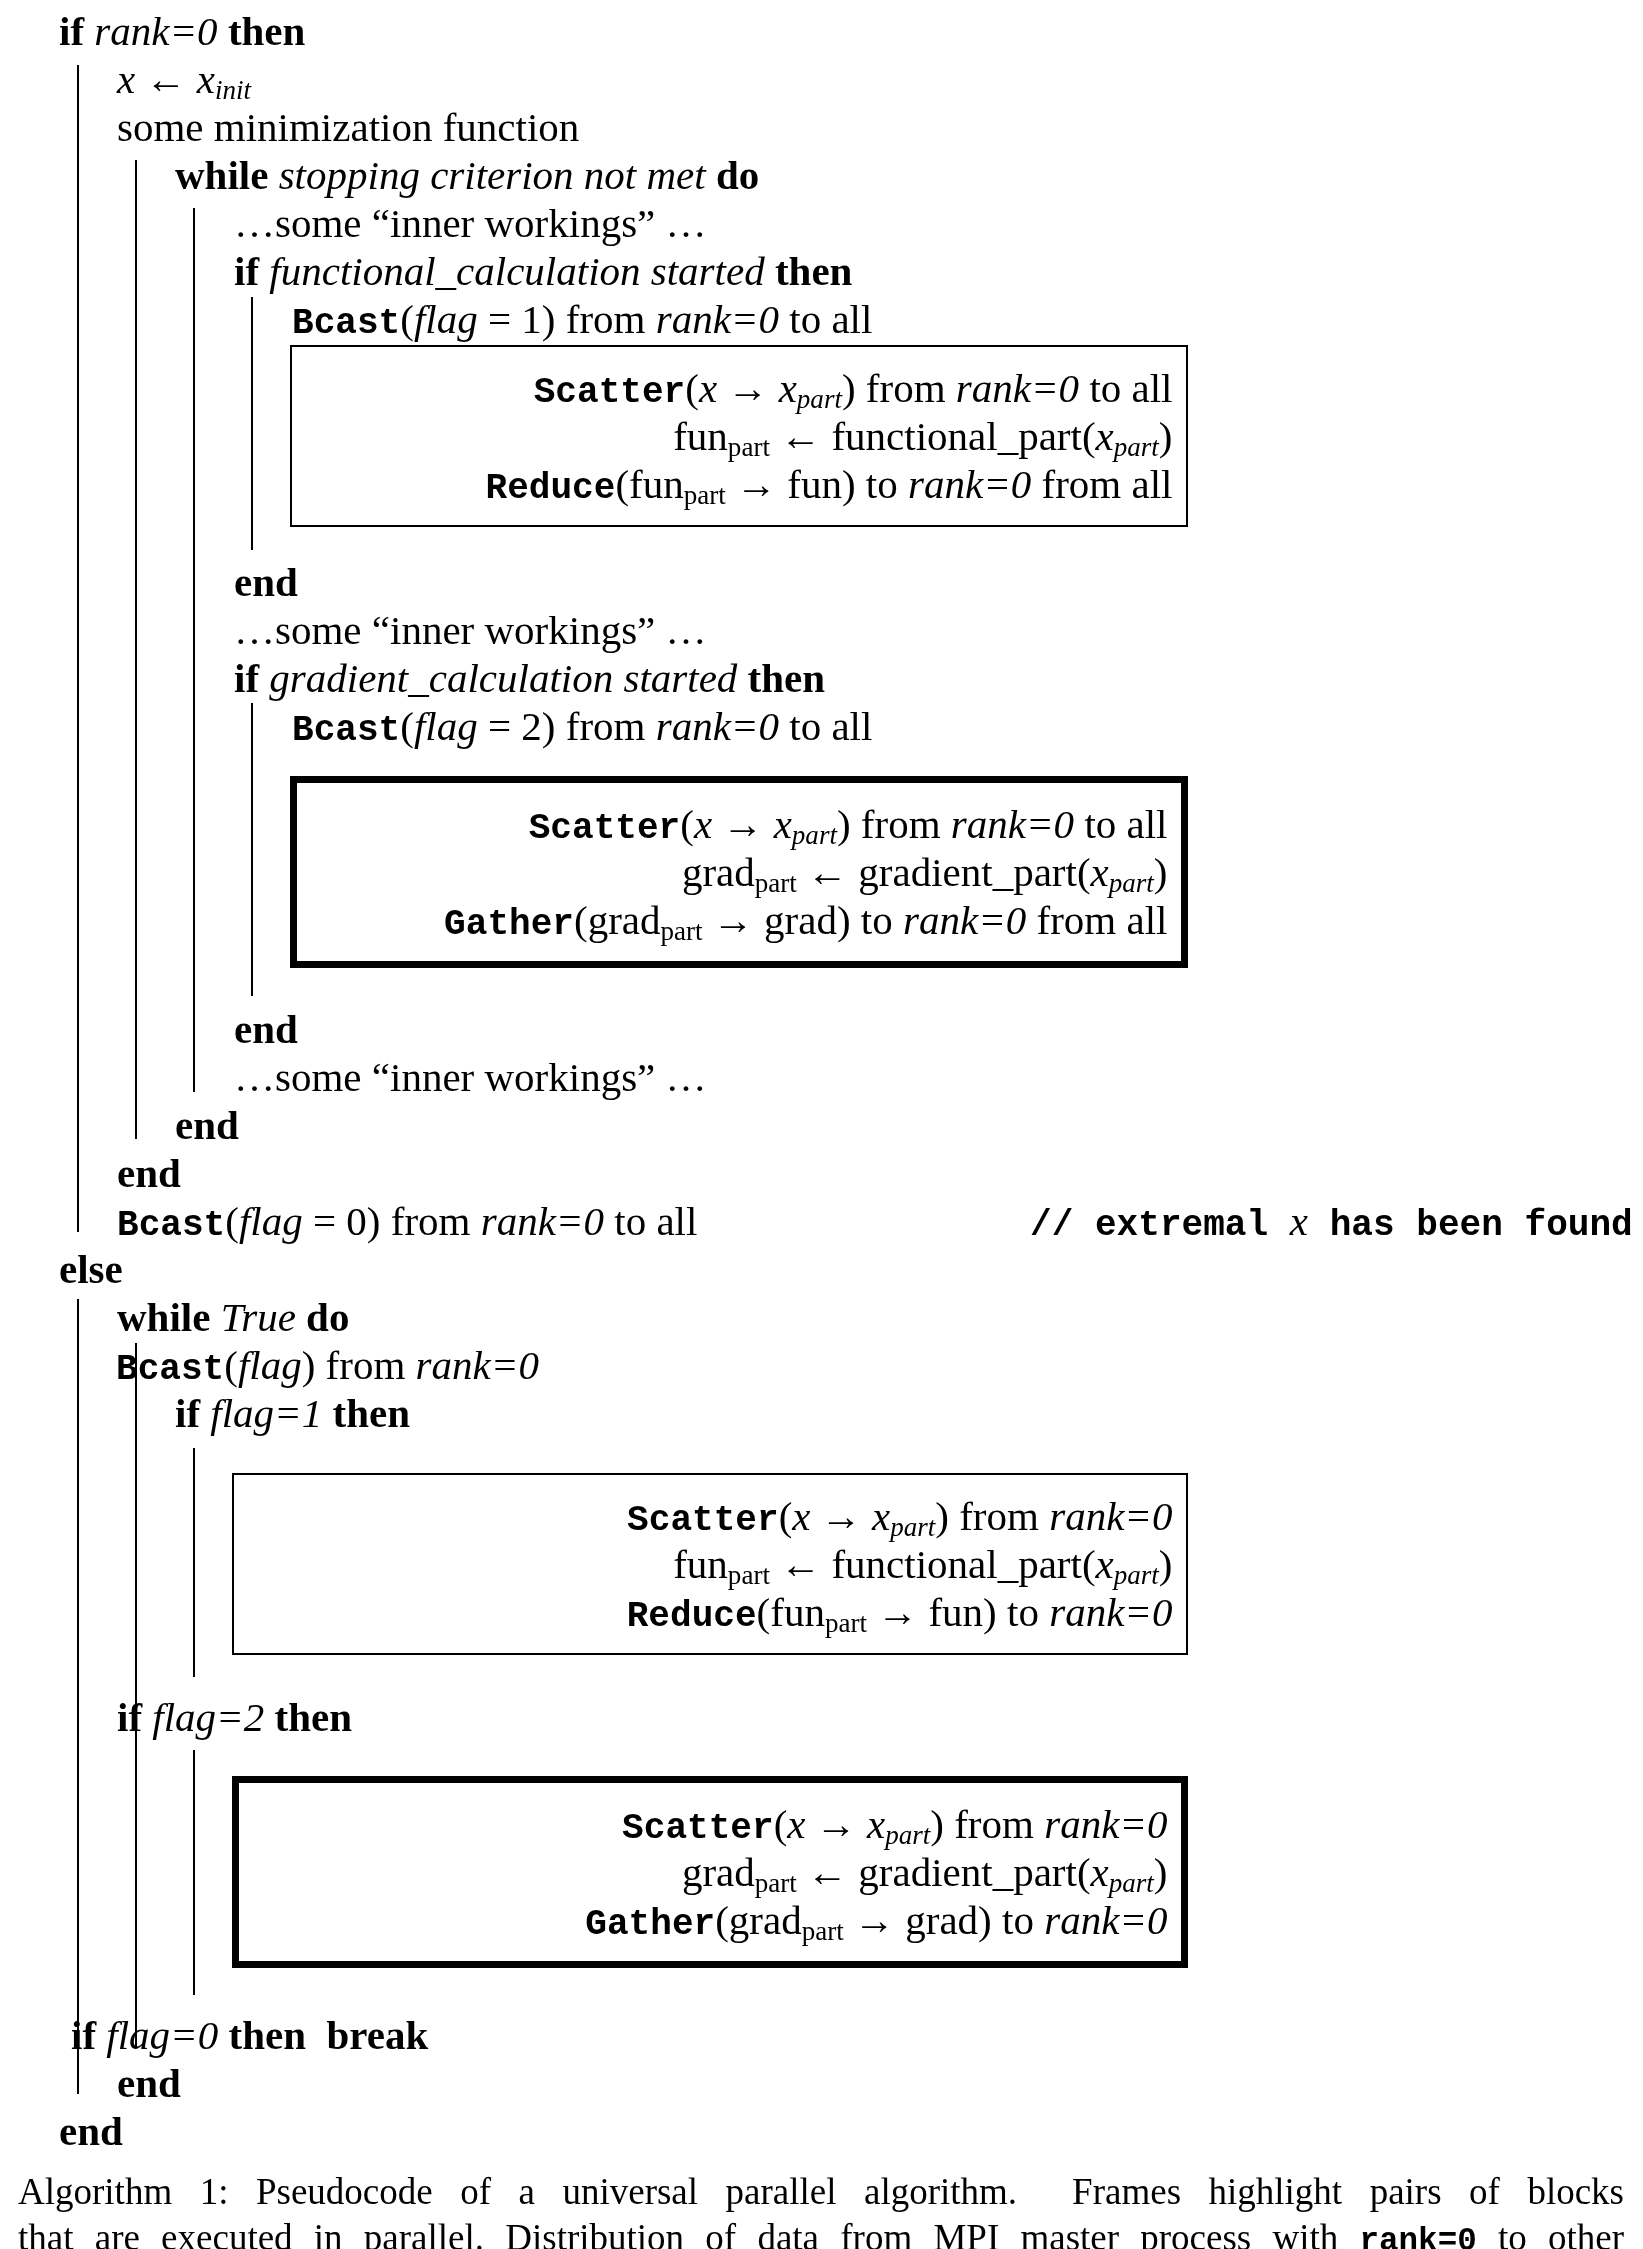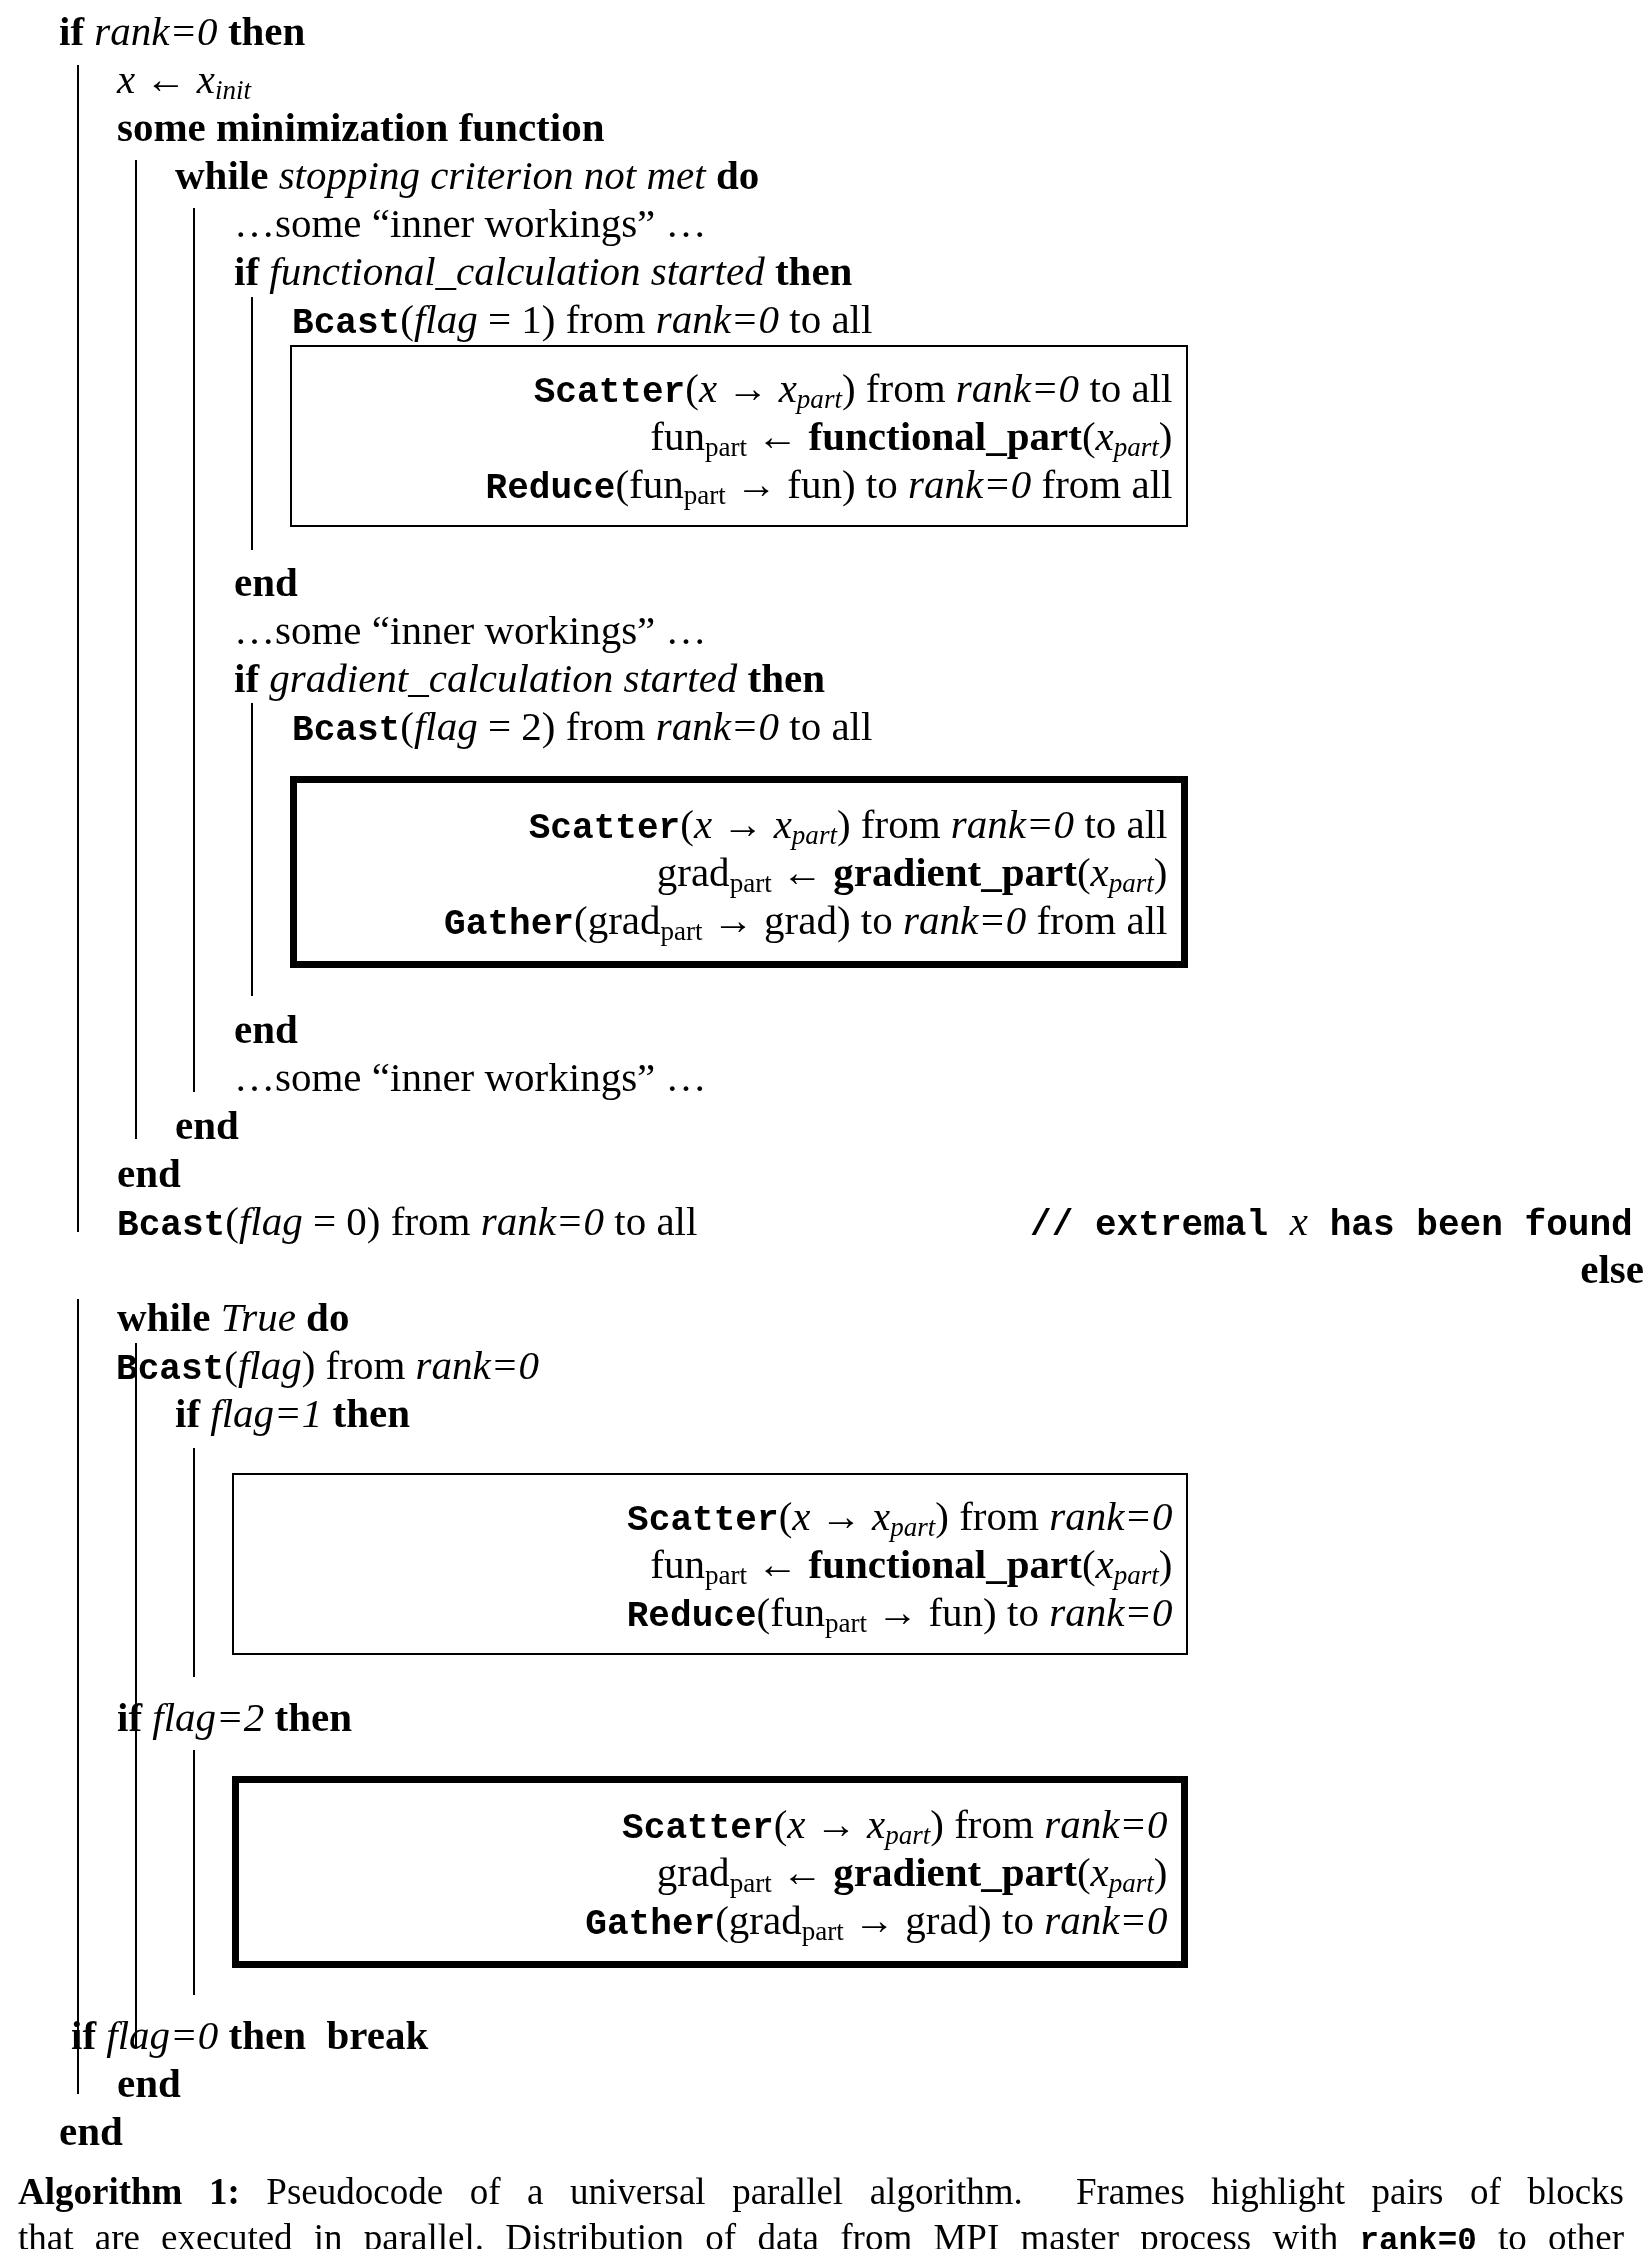--- a/index.html
+++ b/index.html
@@ -17,21 +17,21 @@
     line-height:48px;
   }
   .code-line{
     white-space:pre;
     height:48px;
     position:relative;
   }
   .seg{white-space:pre;}
   .seg-kw{font-weight:bold;margin-top:36px;}
   .seg-it{font-style:italic;}
-  .seg-bf{font-weight:bold;}
+  .seg-bf{font-weight:normal;}
   .seg-rm{}
   .seg-tt{font-family:"Liberation Mono",monospace;font-size:0.88em;font-weight:bold;}
   .seg-sub{font-size:0.66em;vertical-align:-0.24em;}
   .seg-subit{font-size:0.66em;vertical-align:-0.24em;font-style:italic;}
   .algo-box{
     box-sizing:border-box;
     border:2.2px solid #000000;
     padding:17px 13.5px 17px 38px;
     text-align:right;
   }
@@ -85,21 +85,21 @@
       <div class="algo-box thick box-m1" id="frame-gradient-master" style="margin-left: 290px; width: 898px;">
         <div class="code-line" id="box2-scatter"><span class="seg seg-tt">Scatter</span><span class="seg seg-rm">(</span><span class="seg seg-it">x</span><span class="seg seg-rm"> → </span><span class="seg seg-it">x</span><span class="seg seg-subit">part</span><span class="seg seg-rm">) from </span><span class="seg seg-it">rank=0</span><span class="seg seg-rm"> to all</span></div>
         <div class="code-line" id="box2-gradpart"><span class="seg seg-rm">grad</span><span class="seg seg-sub">part</span><span class="seg seg-rm"> ← </span><span class="seg seg-bf">gradient_part</span><span class="seg seg-rm">(</span><span class="seg seg-it">x</span><span class="seg seg-subit">part</span><span class="seg seg-rm">)</span></div>
         <div class="code-line" id="box2-gather"><span class="seg seg-tt">Gather</span><span class="seg seg-rm">(grad</span><span class="seg seg-sub">part</span><span class="seg seg-rm"> → grad) to </span><span class="seg seg-it">rank=0</span><span class="seg seg-rm"> from all</span></div>
       </div>
       <div class="code-line" id="line-end-gradient" style="padding-left: 234px;"><span class="seg seg-kw">end</span></div>
       <div class="code-line" id="line-inner-workings-3" style="padding-left: 234px;"><span class="seg seg-rm">…some “inner workings” …</span></div>
       <div class="code-line" id="line-end-while" style="padding-left: 175px;"><span class="seg seg-kw">end</span></div>
       <div class="code-line" id="line-end-minfunc" style="padding-left: 117px;"><span class="seg seg-kw">end</span></div>
       <div class="code-line" id="line-bcast-flag0" style="padding-left: 117px;"><span class="seg seg-tt">Bcast</span><span class="seg seg-rm">(</span><span class="seg seg-it">flag</span><span class="seg seg-rm"> = 0) from </span><span class="seg seg-it">rank=0</span><span class="seg seg-rm"> to all</span><span class="comment"><span class="seg seg-tt">// extremal </span><span class="seg seg-it">x</span><span class="seg seg-tt"> has been found</span></span></div>
-      <div class="code-line" id="line-else" style="padding-left: 59px; text-align: right;"><span class="seg seg-kw">else</span></div>
+      <div class="code-line" id="line-else" style="padding-left: 59px;"><span class="seg seg-kw">else</span></div>
       <div class="code-line" id="line-while-true" style="padding-left: 117px;"><span class="seg seg-kw">while </span><span class="seg seg-it">True</span><span class="seg seg-kw"> do</span></div>
       <div class="code-line" id="line-bcast-flag" style="padding-left: 116px;"><span class="seg seg-tt">Bcast</span><span class="seg seg-rm">(</span><span class="seg seg-it">flag</span><span class="seg seg-rm">) from </span><span class="seg seg-it">rank=0</span></div>
       <div class="code-line" id="line-if-flag1" style="padding-left: 175px;"><span class="seg seg-kw">if </span><span class="seg seg-it">flag=1</span><span class="seg seg-kw"> then</span></div>
       <div class="algo-box box-m2" id="frame-functional-worker" style="margin-left: 232px; width: 956px;">
         <div class="code-line" id="box3-scatter"><span class="seg seg-tt">Scatter</span><span class="seg seg-rm">(</span><span class="seg seg-it">x</span><span class="seg seg-rm"> → </span><span class="seg seg-it">x</span><span class="seg seg-subit">part</span><span class="seg seg-rm">) from </span><span class="seg seg-it">rank=0</span></div>
         <div class="code-line" id="box3-funpart"><span class="seg seg-rm">fun</span><span class="seg seg-sub">part</span><span class="seg seg-rm"> ← </span><span class="seg seg-bf">functional_part</span><span class="seg seg-rm">(</span><span class="seg seg-it">x</span><span class="seg seg-subit">part</span><span class="seg seg-rm">)</span></div>
         <div class="code-line" id="box3-reduce"><span class="seg seg-tt">Reduce</span><span class="seg seg-rm">(fun</span><span class="seg seg-sub">part</span><span class="seg seg-rm"> → fun) to </span><span class="seg seg-it">rank=0</span></div>
       </div>
       <div class="code-line" id="line-if-flag2" style="padding-left: 117px;"><span class="seg seg-kw">if </span><span class="seg seg-it">flag=2</span><span class="seg seg-kw"> then</span></div>
       <div class="algo-box thick box-m3" id="frame-gradient-worker" style="margin-left: 232px; width: 956px;">

